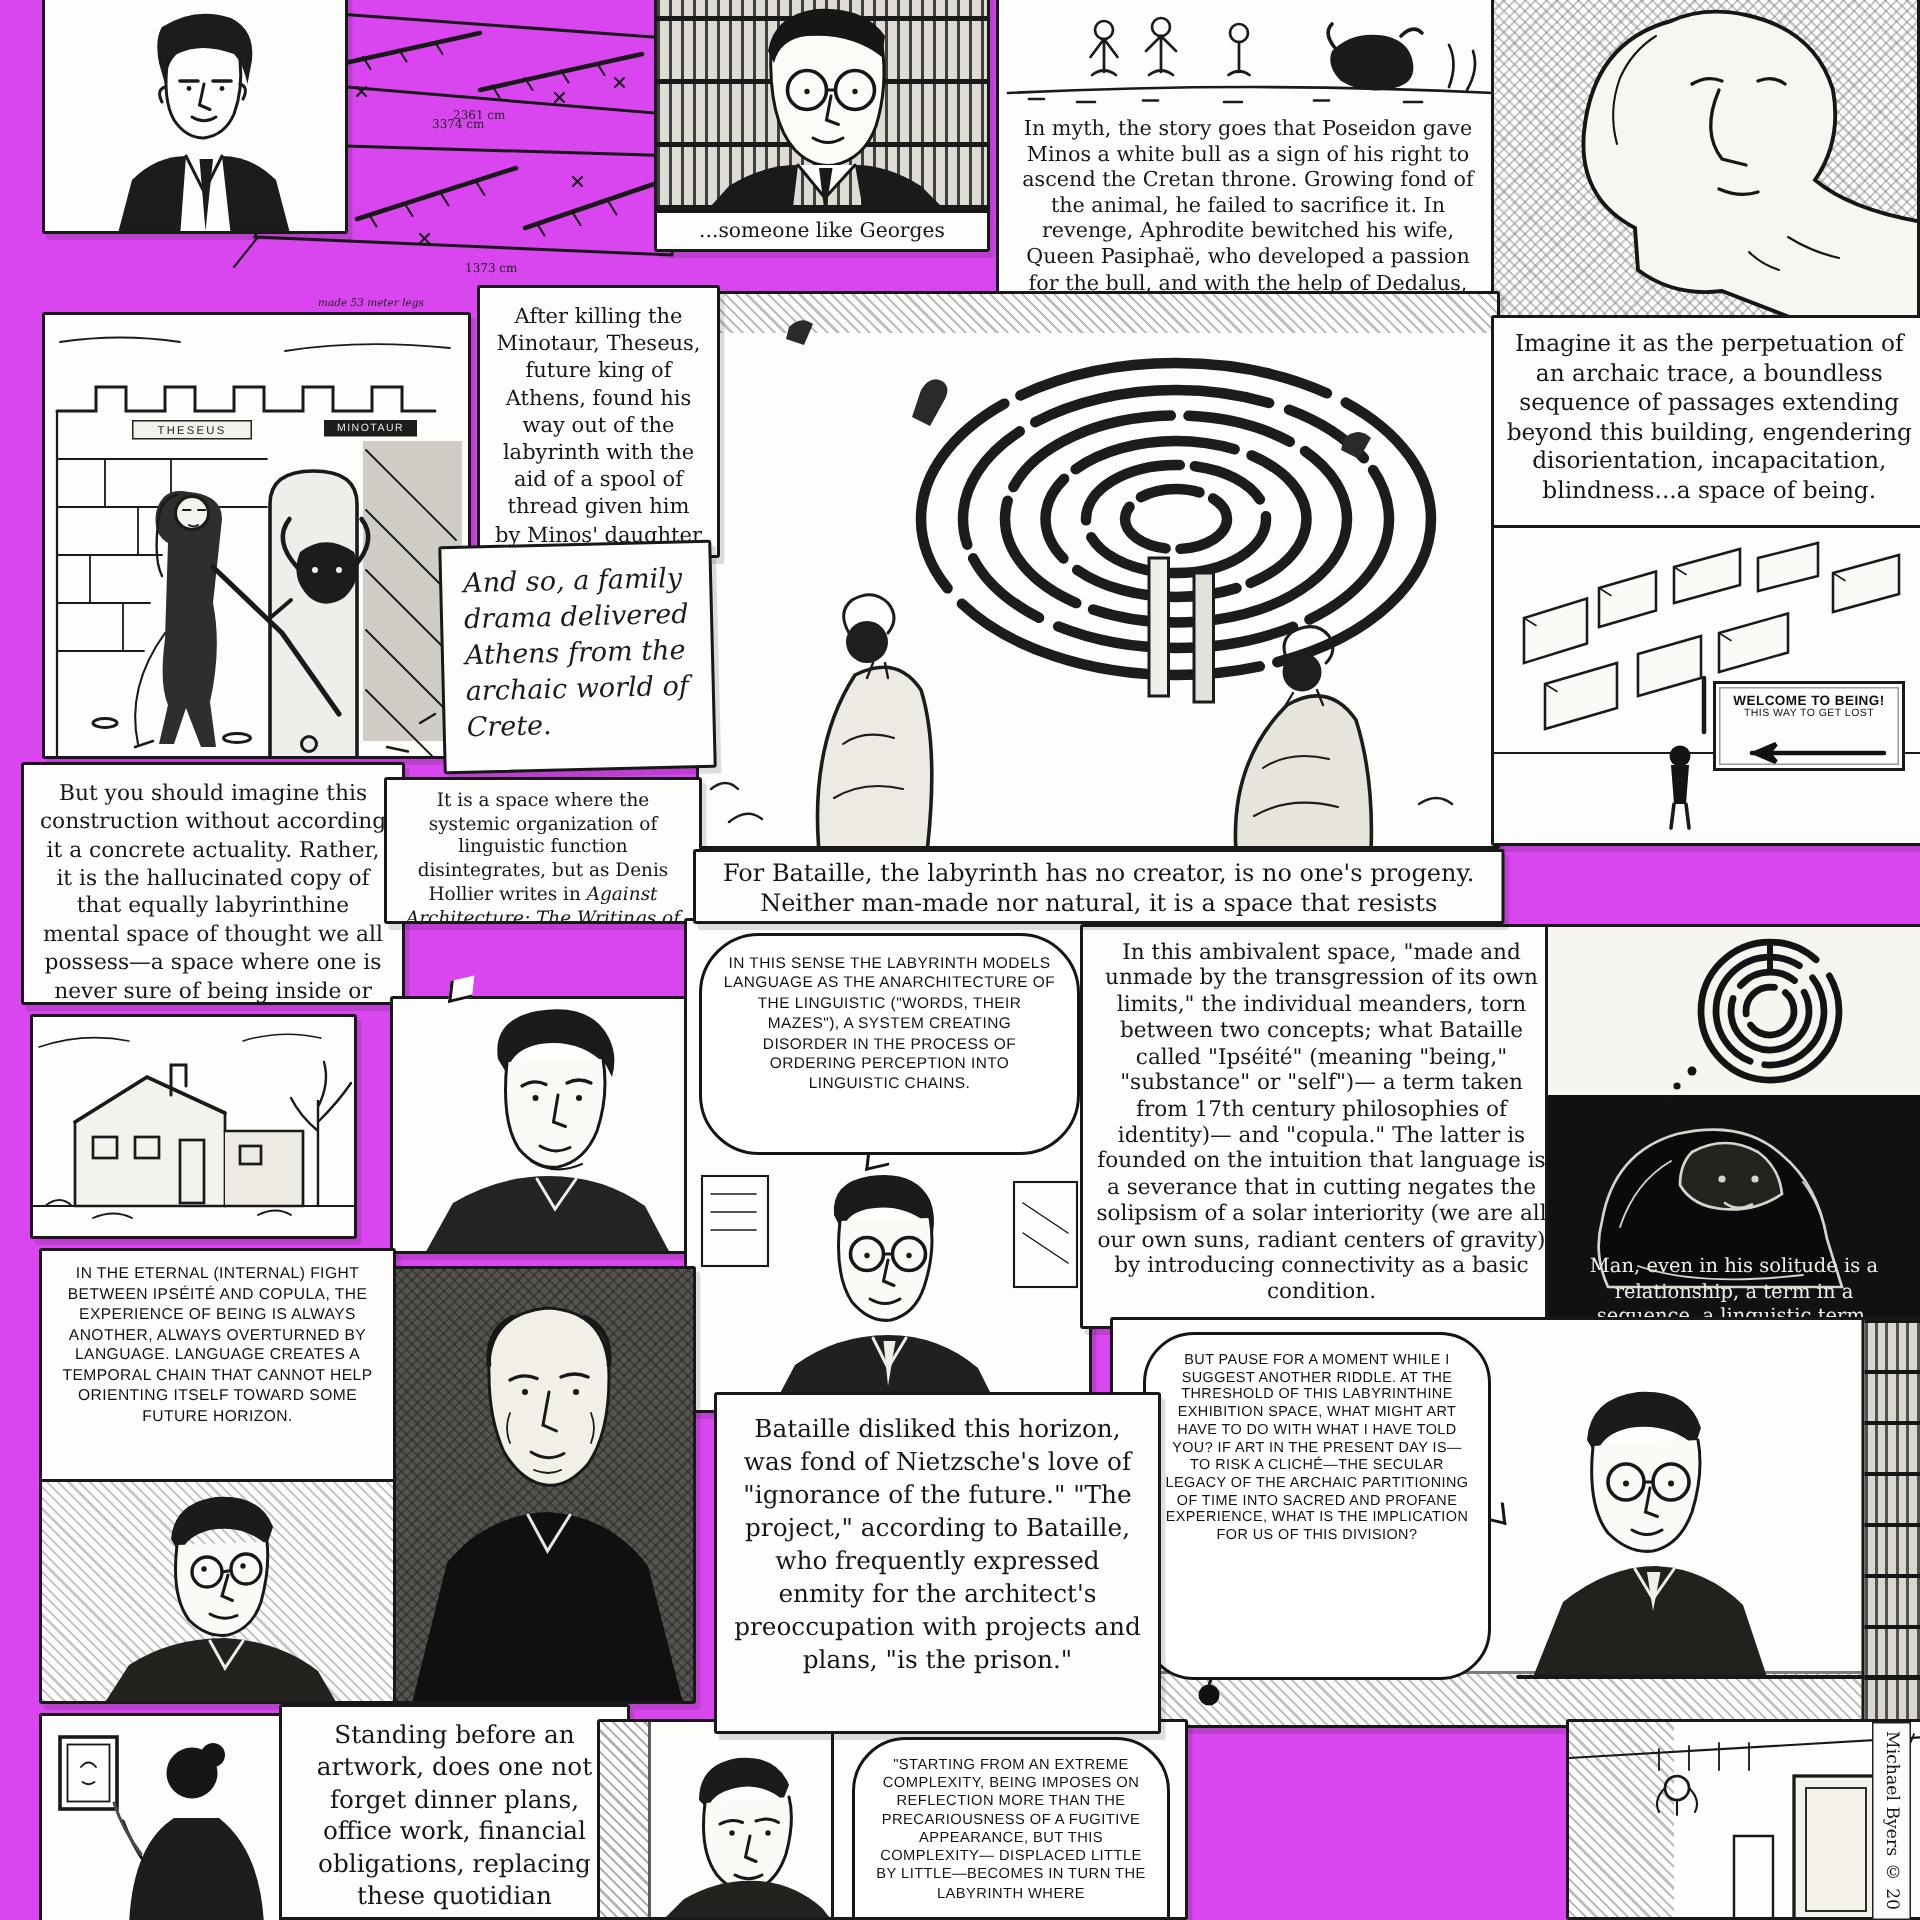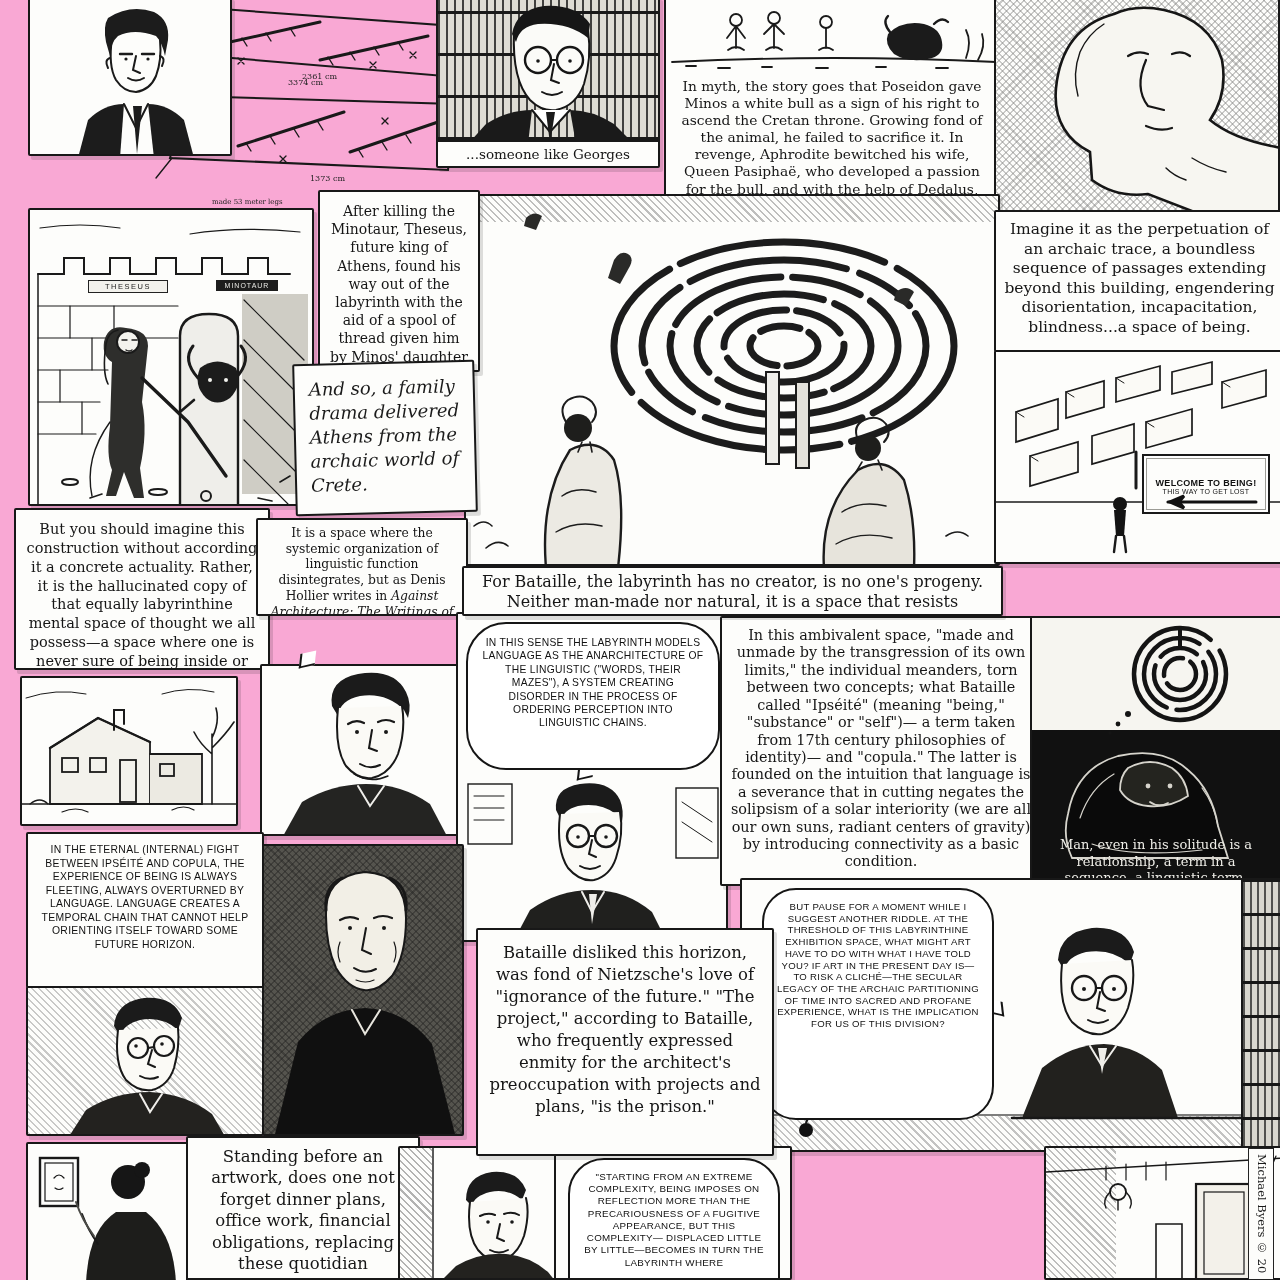--- a/index.html
+++ b/index.html
@@ -1,17 +1,17 @@
 <!DOCTYPE html>
 <html><head>
 <meta charset="utf-8">
 <style>
   * { margin:0; padding:0; box-sizing:border-box; }
   html,body { width:1280px; height:1280px; overflow:hidden; background:#efefeb; }
-  #page { position:relative; width:1280px; height:1280px; background:#f9a8d4;
+  #page { position:relative; width:1280px; height:1280px; background:#d946ef;
           font-family:"DejaVu Serif", serif; color:#141414; }
   .panel { position:absolute; background:#fdfdfb; border:2px solid #181818;
            border-radius:2px; box-shadow:3px 4px 0 rgba(20,20,20,.14); overflow:hidden; }
   .noborder { border:none; background:transparent; box-shadow:none; overflow:visible; }
   .txt { font-family:"DejaVu Serif", serif; color:#161616; text-align:center; }
   .caps { font-family:"Liberation Sans", sans-serif; color:#111; text-align:center;
           letter-spacing:.3px; font-weight:bold; }
   .bubble { position:absolute; background:#fff; border:2px solid #151515;
             border-radius:26px; z-index:5; }
   .tailBL { position:absolute; width:15px; height:15px; background:#fff;
@@ -50,21 +50,21 @@
         <path d="M126,143 l5,8 M150,136 l5,8 M174,129 l5,8 M198,122 l5,8" stroke-width="1.4"></path>
         <path d="M230,152 L318,122" stroke-width="3"></path>
         <path d="M238,149 l5,8 M262,142 l5,8 M286,135 l5,8" stroke-width="1.4"></path>
         <path d="M96,116 l6,6 m0,-6 l-6,6 M262,118 l6,6 m0,-6 l-6,6 M160,156 l6,6 m0,-6 l-6,6" stroke-width="1.3"></path>
         <path d="M60,76 l-18,18 M52,158 l-16,20" stroke-width="1.4"></path>
       </g>
     </svg>
     <div class="lbl" style="left:168px; top:78px; font-size:8px;">3374 cm</div>
     <div class="lbl" style="left:182px; top:72px; font-size:8px;">2361 cm</div>
     <div class="lbl" style="left:190px; top:174px; font-size:8px;">1373 cm</div>
-    <div class="lbl" style="left:92px; top:198px; font-size:7px; ">made 53 meter legs</div>
+    <div class="lbl" style="left:92px; top:198px; font-size:7px; font-style:italic;">made 53 meter legs</div>
   </div>
 
   <div class="panel" style="left:28px; top:-4px; width:204px; height:160px; z-index:2;">
     <svg viewBox="0 0 204 160" width="204" height="160">
       <g stroke="#1a1a1a" stroke-width="2" fill="none" stroke-linecap="round">
         <path d="M78,20 Q100,6 124,14 Q140,22 138,42 L135,58 Q132,44 126,38 Q104,30 88,38 Q81,44 80,58 L76,44 Q73,28 78,20 Z" fill="#1c1c1c" stroke="none"></path>
         <path d="M82,40 Q78,68 86,82 Q94,94 106,94 Q120,92 126,78 Q132,62 130,42"></path>
         <path d="M90,56 h12 M112,56 h12" stroke-width="2.4"></path>
         <circle cx="96" cy="61" r="1.6" fill="#1a1a1a" stroke="none"></circle>
         <circle cx="118" cy="61" r="1.6" fill="#1a1a1a" stroke="none"></circle>
@@ -222,21 +222,21 @@
         <path d="M34,104 l48,-14 l0,30 l-48,14 z M96,84 l42,-12 l0,28 l-42,12 z M150,70 l46,-13 l0,26 l-46,13 z"></path>
         <path d="M20,60 l8,5 M70,40 l8,5 M120,26 l8,5 M226,30 l8,5 M34,104 l8,5 M150,70 l8,5" fill="none" stroke-width="1"></path>
         <circle cx="124" cy="152" r="7" fill="#141414" stroke="none"></circle>
         <path d="M118,158 h12 l-2,26 h-8 z" fill="#141414" stroke="none"></path>
         <path d="M120,184 l-2,16 M128,184 l2,16" fill="none" stroke-width="2.4"></path>
         <path d="M140,100 v36" fill="none" stroke-width="3"></path>
       </g>
     </svg>
     <div style="position:absolute; left:146px; top:102px; width:128px; height:60px; background:#fdfdfb;
                 border:2px solid #1a1a1a; box-shadow:inset 0 0 0 2px #fff, inset 0 0 0 3px #9b9b95;">
-      <div class="caps" style="margin-top:22px; font-size:9px; font-weight:bold;">WELCOME TO BEING!</div>
+      <div class="caps" style="margin-top:6px; font-size:9px; font-weight:bold;">WELCOME TO BEING!</div>
       <div class="caps" style="font-size:7px; font-weight:normal;">THIS WAY TO GET LOST</div>
       <svg viewBox="0 0 110 16" width="110" height="16" style="left:8px; top:38px;">
         <g stroke="#111" stroke-width="3" fill="#111" stroke-linecap="round">
           <path d="M104,8 H16" fill="none"></path>
           <path d="M18,8 l14,-6 l-5,6 l5,6 z"></path>
         </g>
       </svg>
     </div>
   </div>
 
@@ -334,21 +334,21 @@
         <circle cx="138" cy="168" r="2.4" fill="#d6d4cc" stroke="none"></circle>
         <path d="M118,184 q8,6 18,1"></path>
         <path d="M48,200 q10,-30 34,-44 M170,170 q12,16 16,38 M60,226 q40,14 110,6" stroke-width="1.2"></path>
       </g>
     </svg>
     <div style="position:absolute; left:10px; right:10px; bottom:6px; text-align:center; color:#efeee8;
                 font-family:'DejaVu Serif', serif; font-size:13px; line-height:1.25;">Man, even in his solitude is a relationship, a term in a sequence, a linguistic term.</div>
   </div>
 
   <div class="panel" style="left:26px; top:832px; width:238px; height:156px; z-index:2;">
-    <div class="caps" style="padding:9px 8px; font-size:10.4px; line-height:1.3; font-weight:normal;">IN THE ETERNAL (INTERNAL) FIGHT BETWEEN IPSÉITÉ AND COPULA, THE EXPERIENCE OF BEING IS ALWAYS FLEETING, ALWAYS OVERTURNED BY LANGUAGE. LANGUAGE CREATES A TEMPORAL CHAIN THAT CANNOT HELP ORIENTING ITSELF TOWARD SOME FUTURE HORIZON.</div>
+    <div class="caps" style="padding:9px 8px; font-size:10.4px; line-height:1.3; font-weight:normal;">IN THE ETERNAL (INTERNAL) FIGHT BETWEEN IPSÉITÉ AND COPULA, THE EXPERIENCE OF BEING IS ALWAYS ANOTHER, ALWAYS OVERTURNED BY LANGUAGE. LANGUAGE CREATES A TEMPORAL CHAIN THAT CANNOT HELP ORIENTING ITSELF TOWARD SOME FUTURE HORIZON.</div>
   </div>
 
   <div class="panel" style="left:26px; top:986px; width:238px; height:150px; z-index:2;">
     <div class="hatch" style="position:absolute; inset:0; opacity:.5;"></div>
     <svg viewBox="0 0 238 150" width="238" height="150">
       <g stroke="#181818" stroke-width="2" fill="none" stroke-linecap="round">
         <path d="M86,38 Q88,14 116,10 Q146,8 154,30 L150,42 Q134,28 112,32 Q96,36 92,48 Z" fill="#1b1b1b" stroke="none"></path>
         <path d="M90,42 Q86,76 98,92 Q110,104 124,102 Q140,98 146,80 Q152,58 150,40" fill="#fbfaf6"></path>
         <circle cx="110" cy="60" r="10" stroke-width="2.2"></circle>
         <circle cx="136" cy="58" r="10" stroke-width="2.2"></circle>

